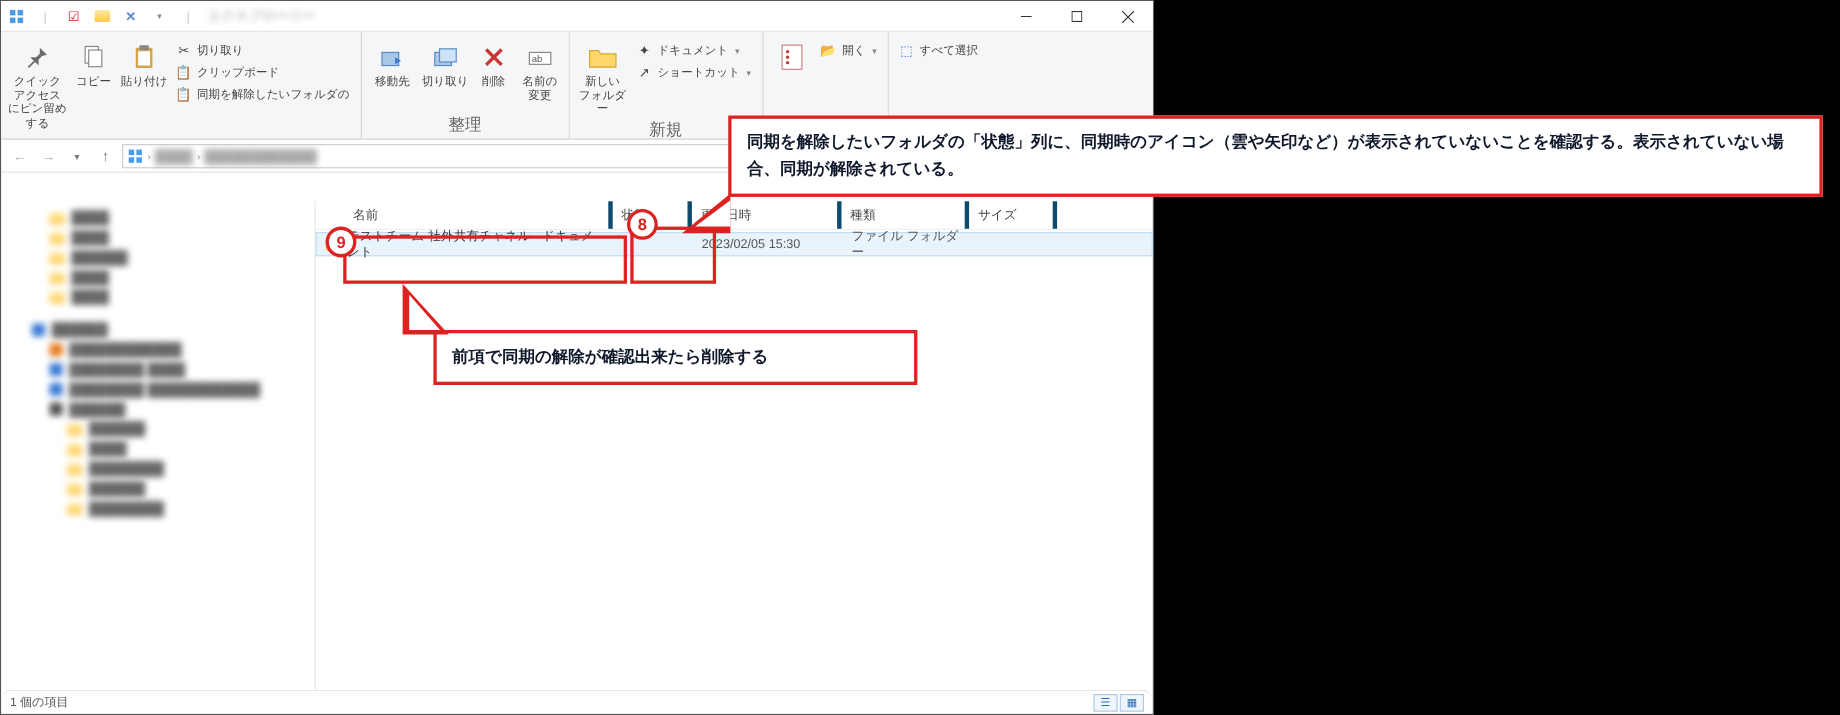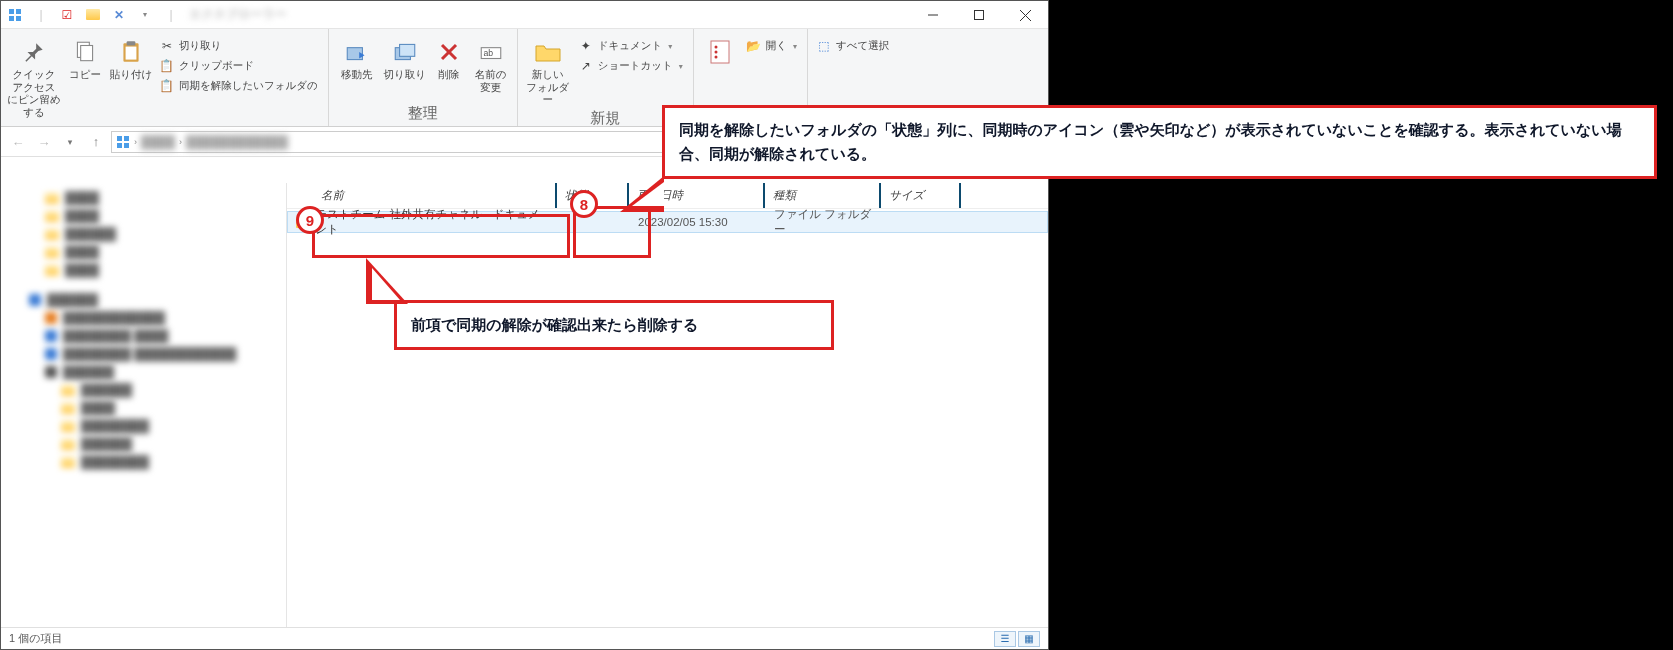--- a/index.html
+++ b/index.html
@@ -48,34 +48,34 @@
   
   .explorer-body { position: absolute; top: 182px; left: 0; right: 0; bottom: 22px; display: flex; }
   .sidebar { width: 286px; border-right: 1px solid #e5e5e5; padding: 6px 0; overflow: hidden; position: relative; }
   .side-item { display: flex; align-items: center; gap: 6px; padding: 2px 0 2px 28px; font-size: 12px; color: #666; filter: blur(3px); }
   .side-item.l2 { padding-left: 44px; }
   .folder-y { width: 14px; height: 11px; background: linear-gradient(#ffe9a6,#ffc94a); border-radius: 1px; filter: none; }
   .side-dot { width:12px; height:12px; border-radius:2px; }
 
   .content { flex: 1; position: relative; }
   .cols { display: flex; height: 26px; align-items: center; border-bottom: 1px solid #eee; font-size: 11.5px; color: #444; }
-  .col { padding: 0 8px; border-right: 2px solid #0c4a6e; height: 100%; display: flex; align-items: center; font-style: italic; }
+  .col { padding: 0 8px; border-right: 4px solid #0c4a6e; height: 100%; display: flex; align-items: center; }
   .c-name { width: 270px; padding-left: 34px; }
   .c-state { width: 72px; }
   .c-date { width: 136px; }
   .c-type { width: 116px; }
   .c-size { width: 80px; }
 
   .row { display: flex; height: 22px; align-items: center; font-size: 11.5px; color: #555; background: #e8f3fc; border: 1px solid #bcdcf4; margin-top: 2px; }
   .row .cell { padding: 0 8px; }
   .row .c-name { display: flex; align-items: center; gap: 6px; color: #333; }
   .row .c-name .folder-y { filter: none; }
 
   
-  .statusbar { position: absolute; bottom: 0; left: 0; right: 0; height: 22px; border-top: 1px solid #e0e0e0; display: flex; align-items: center; font-size: 11px; color: #555; padding: 0 8px; }
+  .statusbar { position: absolute; bottom: 0; left: 0; right: 0; height: 22px; border-top: 1px solid #e0e0e0; display: flex; align-items: center; font-size: 11px; color: #555; padding: 0 8px; border-radius: 10px; }
   .view-toggle { display: flex; gap: 2px; margin-left: auto; }
   .vt { width: 22px; height: 16px; border: 1px solid #aac8e4; display: flex; align-items: center; justify-content: center; font-size: 10px; color: #2a6db0; background: #eef5fb; }
 
   
   .callout { position: absolute; border: 3px solid #d22; background: #fff; padding: 10px 14px; font-size: 15px; color: #0f172a; font-weight: 700; line-height: 1.6; }
   .call-num { position: absolute; width: 28px; height: 28px; border: 3px solid #d22; border-radius: 50%; background: #fff; color: #d22; display: flex; align-items: center; justify-content: center; font-weight: 700; font-size: 15px; }
   .red-box { position: absolute; border: 3px solid #d22; }
 
   
   svg { display: block; }

